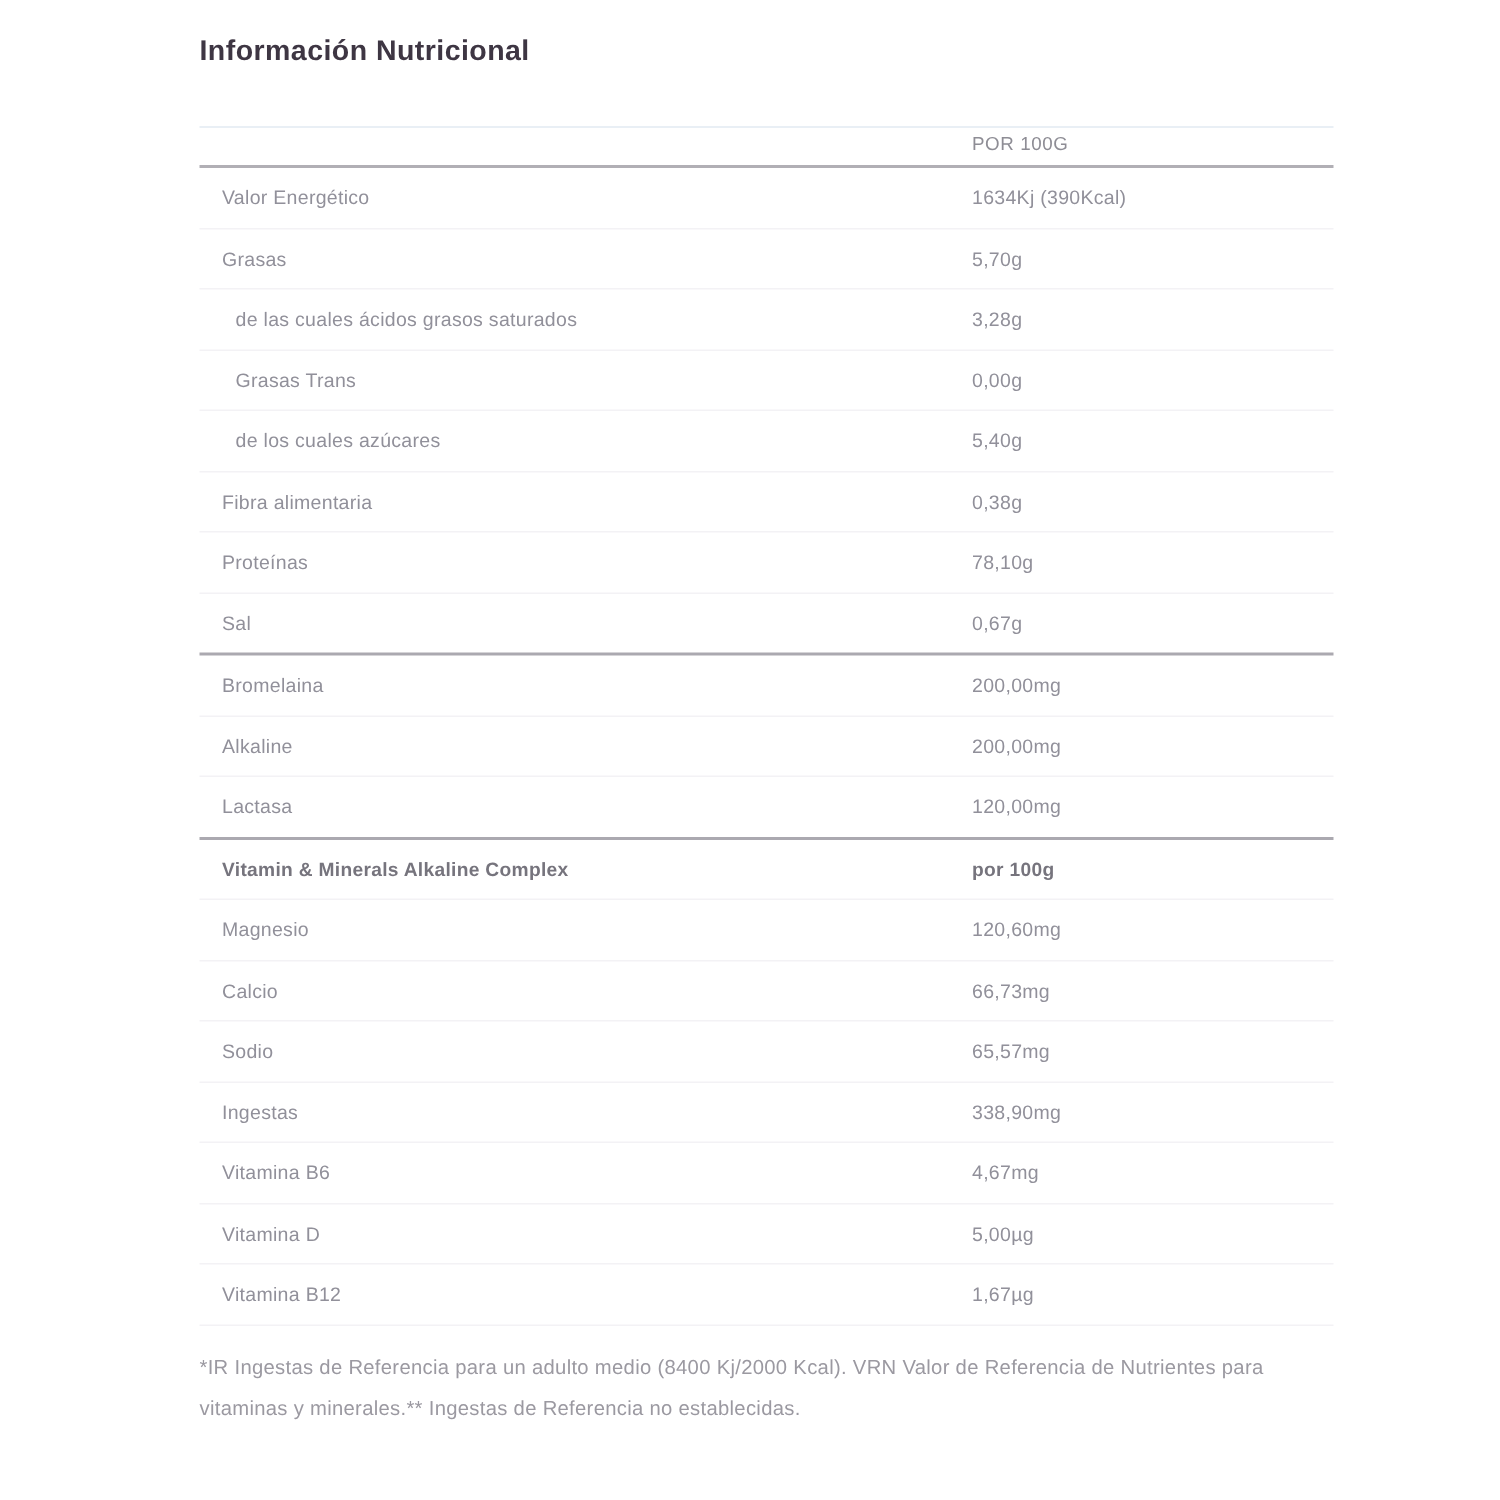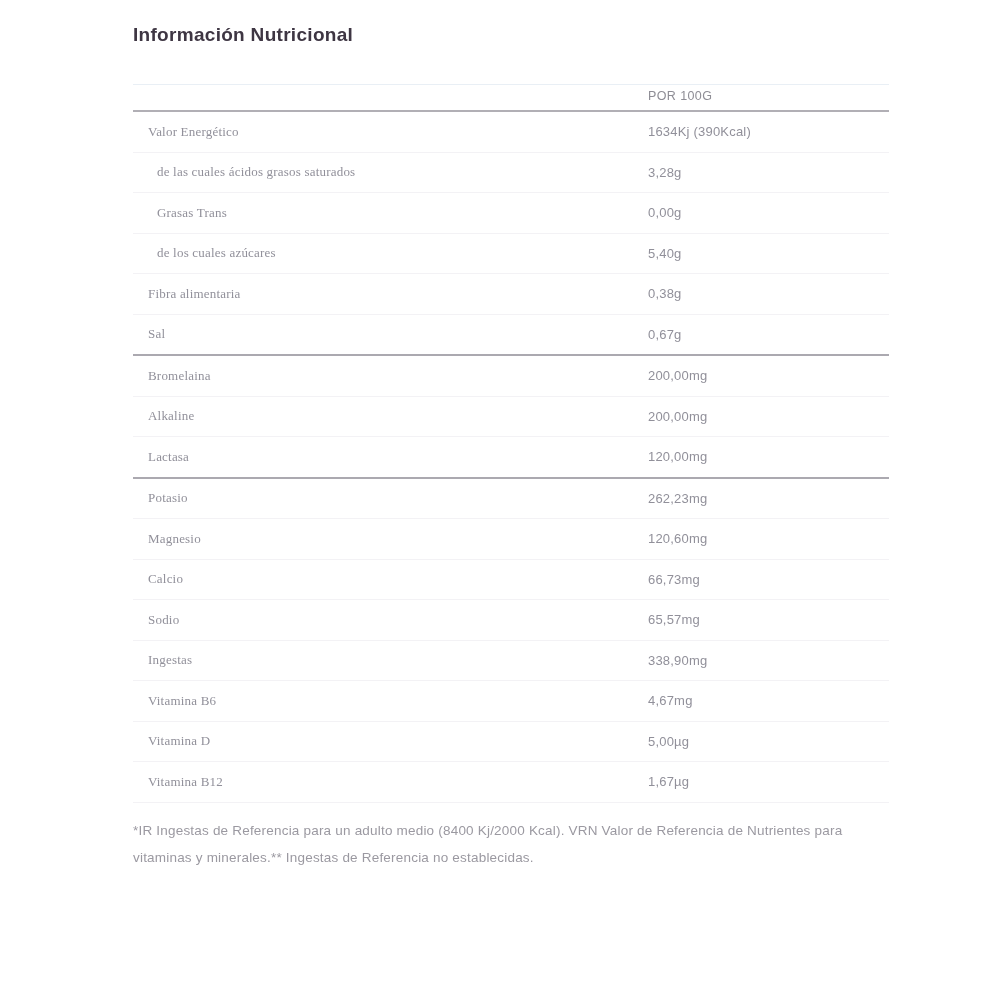--- a/index.html
+++ b/index.html
@@ -54,21 +54,21 @@
   th.label-col { width: 515px; }
   tbody td {
     height: 39.5px;
     font-size: 13px;
     color: #91909a;
     letter-spacing: 0.2px;
     border-bottom: 1px solid #f3f2f5;
     padding: 0;
     vertical-align: middle;
   }
-  tbody td.label-cell { padding-left: 15px; font-family: Liberation Serif, serif; }
+  tbody td.label-cell { padding-left: 15px; }
   tr.indent td.label-cell { padding-left: 24px; }
   tr.section-end td { border-bottom: 2px solid #aba9b0; }
   tr.section-header td {
     font-weight: bold;
     color: #76747d;
     font-size: 12.8px;
   }
   .footer-note {
     margin: 14px 0 0 0;
     width: 760px;
@@ -90,20 +90,24 @@
         <th class="label-col"></th>
         <th>POR 100G</th>
       </tr>
     </thead>
     <tbody>
   <tr>
     <td class="label-cell">Valor Energético</td>
     <td class="value-cell">1634Kj (390Kcal)</td>
   </tr>
 
+  <tr>
+    <td class="label-cell">Grasas</td>
+    <td class="value-cell">5,70g</td>
+  </tr>
 
   <tr class="indent">
     <td class="label-cell">de las cuales ácidos grasos saturados</td>
     <td class="value-cell">3,28g</td>
   </tr>
 
   <tr class="indent">
     <td class="label-cell">Grasas Trans</td>
     <td class="value-cell">0,00g</td>
   </tr>
@@ -112,20 +116,24 @@
   <tr class="indent">
     <td class="label-cell">de los cuales azúcares</td>
     <td class="value-cell">5,40g</td>
   </tr>
 
   <tr>
     <td class="label-cell">Fibra alimentaria</td>
     <td class="value-cell">0,38g</td>
   </tr>
 
+  <tr>
+    <td class="label-cell">Proteínas</td>
+    <td class="value-cell">78,10g</td>
+  </tr>
 
   <tr class="section-end">
     <td class="label-cell">Sal</td>
     <td class="value-cell">0,67g</td>
   </tr>
 
   <tr>
     <td class="label-cell">Bromelaina</td>
     <td class="value-cell">200,00mg</td>
   </tr>
@@ -133,25 +141,25 @@
   <tr>
     <td class="label-cell">Alkaline</td>
     <td class="value-cell">200,00mg</td>
   </tr>
 
   <tr class="section-end">
     <td class="label-cell">Lactasa</td>
     <td class="value-cell">120,00mg</td>
   </tr>
 
+  <tr class="section-header">
+    <td class="label-cell">Vitamin &amp; Minerals Alkaline Complex</td>
+    <td class="value-cell">por 100g</td>
+  </tr>
 
-  <tr>
-    <td class="label-cell">Potasio</td>
-    <td class="value-cell">262,23mg</td>
-  </tr>
 
   <tr>
     <td class="label-cell">Magnesio</td>
     <td class="value-cell">120,60mg</td>
   </tr>
 
   <tr>
     <td class="label-cell">Calcio</td>
     <td class="value-cell">66,73mg</td>
   </tr>

